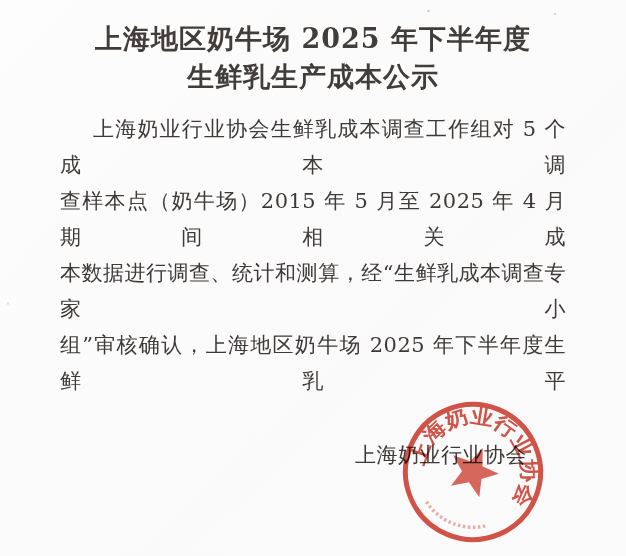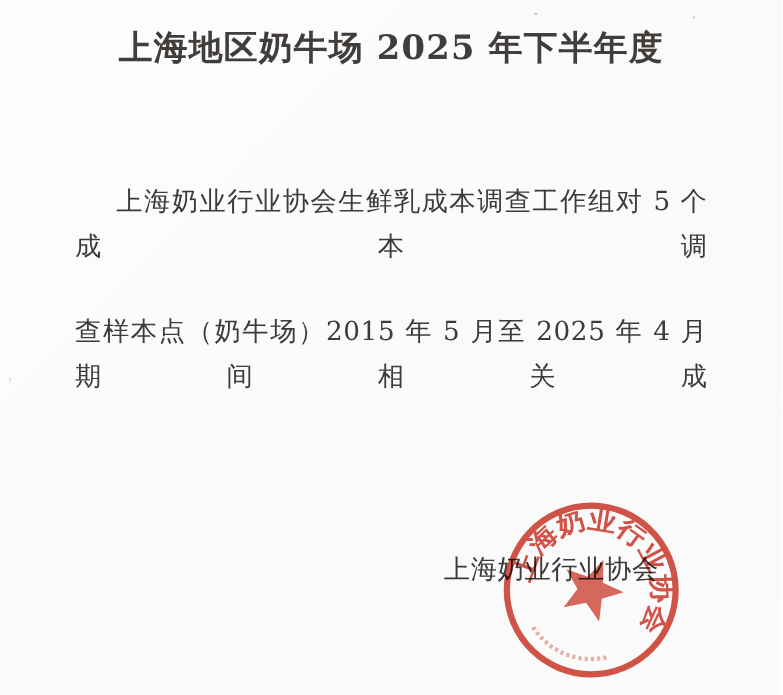--- a/index.html
+++ b/index.html
@@ -32,21 +32,21 @@
   .doc-body {
     position: absolute;
     top: 111px;
     left: 60px;
     width: 506px;
     font-size: 21px;
     line-height: 36px;
     letter-spacing: 0.5px;
     color: #3d3a38;
   }
-  .bline { display: block; white-space: nowrap; margin-top: 32px; }
+  .bline { display: block; white-space: nowrap; }
   .bline.just { text-align: justify; text-align-last: justify; white-space: normal; }
   .bline.indent { text-indent: 33px; }
   .sig-block {
     position: absolute;
     top: 437px;
     right: 99px;
     text-align: right;
     font-size: 21px;
     line-height: 36px;
     letter-spacing: 0.5px;
@@ -78,25 +78,28 @@
   .speck2 { left: 554px; top: 13px;  width: 2px; height: 2px; }
   .speck3 { left: 7px;   top: 302px; width: 2px; height: 3px; opacity: 0.4; }
 </style>
 </head>
 <body>
 
 <div class="page">
 
   <h1 class="title">
     <span class="tl">上海地区奶牛场 2025 年下半年度</span>
+    <span class="tl">生鲜乳生产成本公示</span>
   </h1>
 
   <div class="doc-body">
     <span class="bline just indent">上海奶业行业协会生鲜乳成本调查工作组对 5 个成本调</span>
     <span class="bline just">查样本点（奶牛场）2015 年 5 月至 2025 年 4 月期间相关成</span>
+    <span class="bline just">本数据进行调查、统计和测算，经“生鲜乳成本调查专家小</span>
+    <span class="bline just">组”审核确认，上海地区奶牛场 2025 年下半年度生鲜乳平</span>
   </div>
 
   <div class="sig-block">
     <div>上海奶业行业协会</div>
   </div>
 
   <div class="stamp">
     <svg viewBox="0 0 160 160" xmlns="http://www.w3.org/2000/svg">
       <g transform="rotate(22 80 80)">
 

